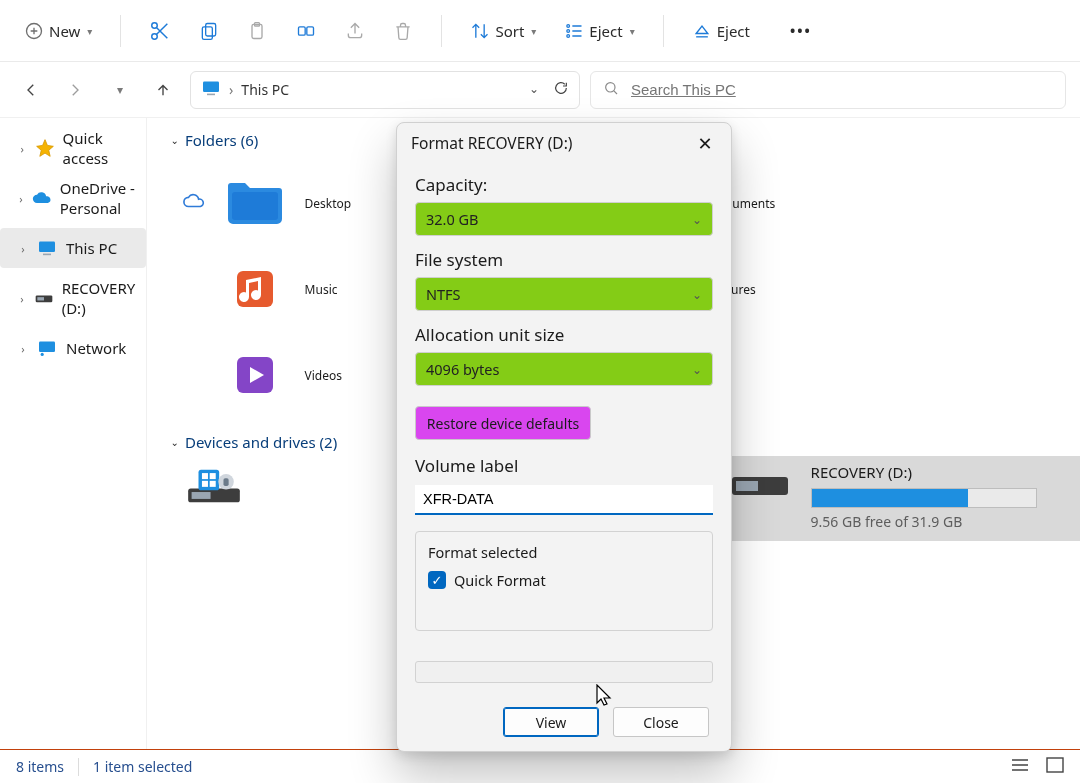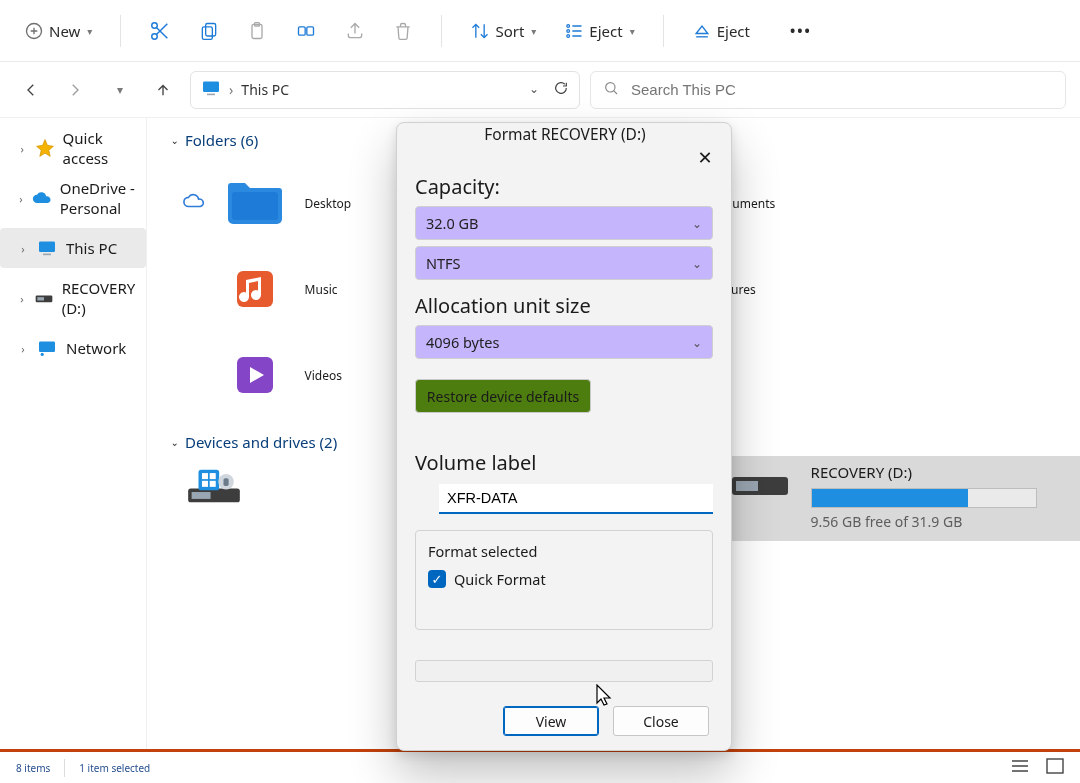--- a/index.html
+++ b/index.html
@@ -43,21 +43,21 @@
     flex: 0 0 390px; height:38px; border:1px solid #e2e2e2; border-radius:6px;
     display:flex; align-items:center; padding:0 10px; gap:8px; color:#333;
     position:relative;
   }
   .addrbar .right { margin-left:auto; display:flex; gap:14px; color:#555; }
   .searchbar {
     flex:1; height:38px; border:1px solid #e6e6e6; border-radius:6px;
     display:flex; align-items:center; padding:0 12px; gap:10px;
     color:#7a7a7a; background:#fff;
   }
-  .searchbar input { border:none; outline:none; flex:1; font-size:15px; color:#7a7a7a; background:transparent;}
+  .searchbar input { border:none; outline:none; flex:1; font-size:15px; color:#7a7a7a; background:transparent;text-decoration:underline;}
 
   
   .body { display:flex; height: calc(100% - 62px - 56px - 34px); }
   .sidebar {
     width: 216px; padding: 10px 0; border-right:1px solid #f0f0f0;
   }
   .sideitem {
     display:flex; align-items:center; gap:8px; height:40px; padding:0 6px 0 18px;
     font-size:15px; cursor:default;
   }
@@ -87,57 +87,56 @@
   .drive .dinfo { flex:1; }
   .drive .dname { font-size:15px; }
   .bar { width:226px; height:20px; border:1px solid #bdbdbd; margin:6px 0 4px 0; background:#eaeaea; }
   .bar .fill { height:100%; background:#1e8fe0; }
   .freetxt { font-size:14px; color:#5d5d5d; }
   .drive.selected { background:#d9d9d9; border-radius:3px; padding:6px 8px 10px 8px; margin:-6px -8px -10px -8px;}
 
   
   .status {
     position:absolute; bottom:0; left:0; right:0; height:34px;
-    border-top:3px solid #c2410c; display:flex; align-items:center;
-    padding:0 16px; color:#274f8f; font-size:10px; gap:14px;
+    border-top:1px solid #c2410c; display:flex; align-items:center;
+    padding:0 16px; color:#274f8f; font-size:14px; gap:14px;
   }
   .status .ssep { width:1px; height:18px; background:#dcdcdc; }
   .status .viewicons { margin-left:auto; display:flex; gap:16px; color:#444;}
 
   
   .overlay-dialog {
     position:absolute; left:396px; top:122px;
     width:336px; background:#f3f3f3;
     border:1px solid #d0d0d0; border-radius:8px;
     box-shadow: 0 24px 48px rgba(0,0,0,.24), 0 4px 12px rgba(0,0,0,.12);
     padding-bottom: 14px;
   }
   .dlg-head {
     height:40px; display:flex; align-items:center; padding:0 12px 0 14px;
     font-size:15.5px;
-    flex-direction:column;
   }
   .dlg-close { margin-left:auto; width:28px;height:28px; display:flex; align-items:center; justify-content:center; font-size:18px; cursor:pointer;}
   .dlg-body { padding: 4px 18px 0 18px; display:flex; flex-direction:column; gap:6px;}
-  .field-l { font-size:20px; margin-top:6px; }
+  .field-l { font-size:17px; margin-top:6px; }
   .combo {
-    height:34px; border:1px solid #cfcfcf; border-radius:4px; background:#c4b5fd;
+    height:34px; border:1px solid #cfcfcf; border-radius:4px; background:#84cc16;
     display:flex; align-items:center; padding:14px 10px; font-size:14.5px;
     justify-content:space-between; color:#222;
   }
   .combo .cchev { color:#555; font-size:12px;}
   .restore {
     margin-top:14px; width:176px; height:34px;
-    background:#4d7c0f; border:1px solid #c9c9c9; border-radius:4px;
+    background:#d946ef; border:1px solid #c9c9c9; border-radius:4px;
     font-size:14px; display:flex; align-items:center; justify-content:center;
     align-self:flex-start;
   }
   .vol-input {
     height:30px; border:none; border-bottom:2px solid #0067c0; background:#fff;
-    padding:0 8px; font-size:14.5px; outline:none; margin-top:2px;margin-left:24px;
+    padding:0 8px; font-size:14.5px; outline:none; margin-top:2px;
   }
   .optbox {
     border:1px solid #d2d2d2; border-radius:4px; padding:10px 12px 40px 12px;
     margin-top:10px; background:#f3f3f3;
   }
   .optbox .ot { font-size:14.5px; margin-bottom:8px; }
   .qf { display:flex; align-items:center; gap:8px; font-size:14.5px;}
   .qbox {
     width:18px;height:18px; border-radius:4px; background:#0067c0;
     display:flex; align-items:center; justify-content:center; color:#fff; font-size:13px;
@@ -494,36 +493,37 @@
     <span>Format RECOVERY (D:)</span>
     <span class="dlg-close">✕</span>
   </div>
   <div class="dlg-body">
     <div class="field-l">Capacity:</div>
     <div class="combo">
       <span>32.0 GB</span>
       <span class="cchev">⌄</span>
     </div>
 
+    <div class="field-l">File system</div>
     <div class="combo">
       <span>NTFS</span>
       <span class="cchev">⌄</span>
     </div>
 
     <div class="field-l">Allocation unit size</div>
     <div class="combo">
       <span>4096 bytes</span>
       <span class="cchev">⌄</span>
     </div>
 
     <div class="restore">
       <span>Restore device defaults</span>
     </div>
 
-    <div class="field-l" style="margin-top:30px;">Volume label</div>
+    <div class="field-l" style="margin-top:8px;">Volume label</div>
     <input class="vol-input" value="XFR-DATA" style="">
 
     <div class="optbox">
       <div class="ot">Format selected</div>
       <div class="qf">
         <span class="qbox">✓</span>
         <span>Quick Format</span>
       </div>
     </div>
 

